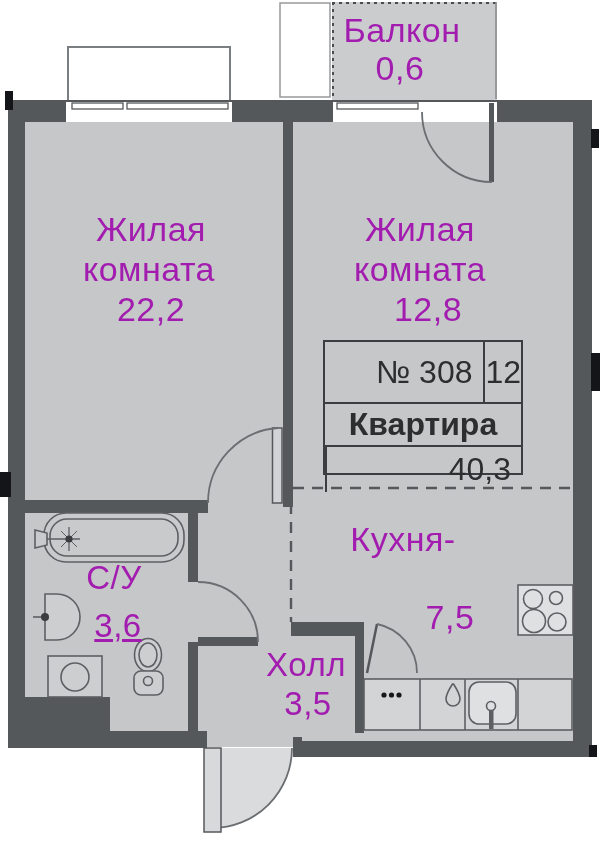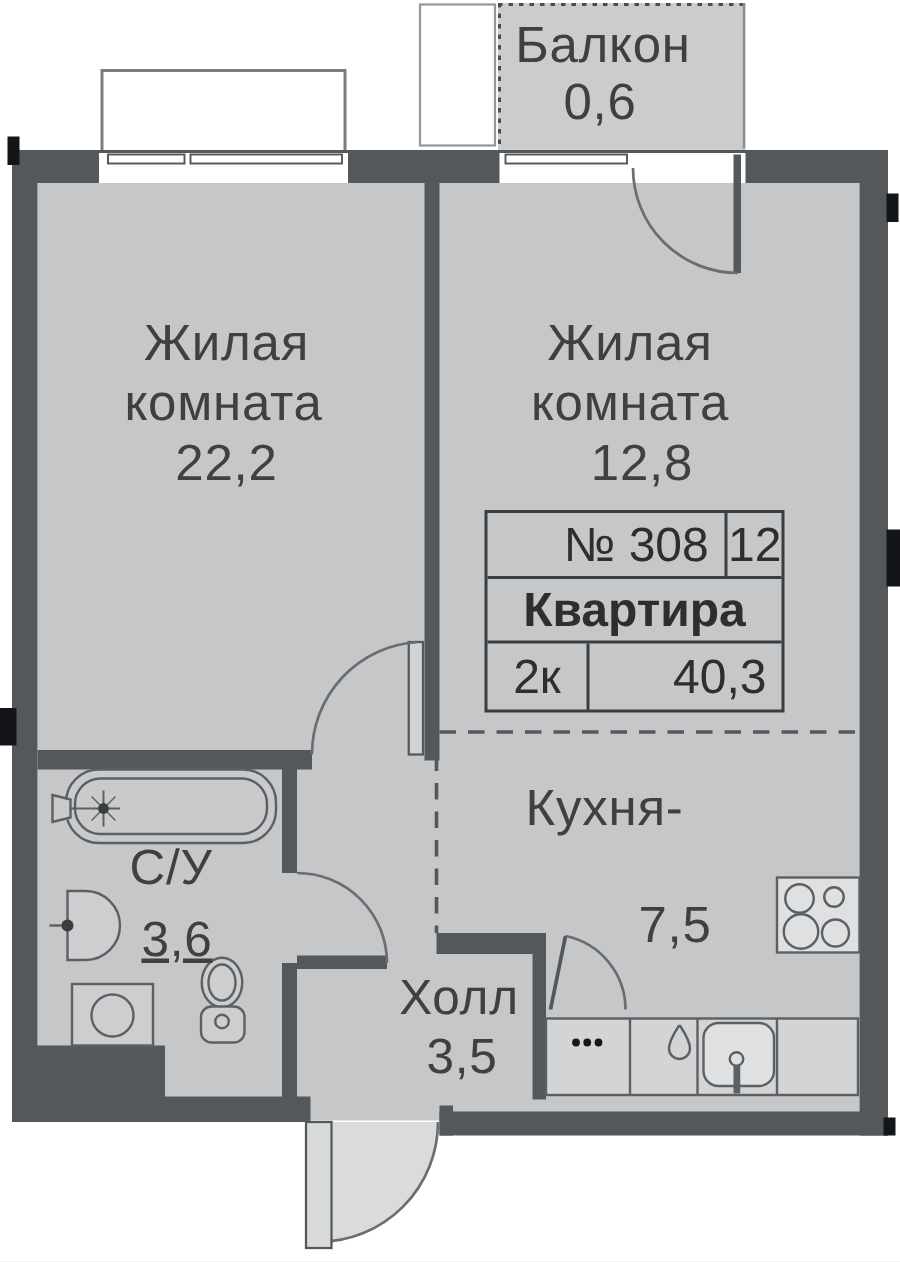--- a/index.html
+++ b/index.html
@@ -1,20 +1,20 @@
 <!DOCTYPE html>
 <html><head>
 <meta charset="utf-8">
 <style>
   html,body{margin:0;padding:0;background:#fff;}
   #stage{position:relative;width:600px;height:841px;background:#ffffff;overflow:hidden;
          font-family:"Liberation Sans", sans-serif;}
   #plan-svg{position:absolute;left:0;top:0;}
   .lbl{position:absolute;transform:translateX(-50%);white-space:nowrap;
-       font-size:34px;line-height:1;color:#404040;letter-spacing:0.5px;}
+       font-size:34px;line-height:1;color:#a21caf;letter-spacing:0.5px;}
   .lbl.small{font-size:33px;}
   
   #info-table{position:absolute;left:323px;top:340px;width:200px;height:135px;
               border:2.5px solid #3b3e41;box-sizing:border-box;color:#2c2e30;}
   .tr{display:flex;box-sizing:border-box;border-bottom:2.5px solid #3b3e41;}
   .tr:last-child{border-bottom:none;}
   .td{display:flex;align-items:center;justify-content:center;box-sizing:border-box;
       font-size:32px;}
   .b-left{border-left:2.5px solid #3b3e41;}
 </style>
@@ -167,26 +167,25 @@
   <div class="lbl" style="left:403px;top:522px;">Кухня-</div>
   <div class="lbl" style="left:450px;top:600px;">7,5</div>
 
   <div class="lbl small" style="left:114px;top:561px;">С/У</div>
   <div class="lbl small" style="left:118px;top:609px;text-decoration:underline;">3,6</div>
 
   <div class="lbl small" style="left:306px;top:648px;">Холл</div>
   <div class="lbl small" style="left:308px;top:687px;">3,5</div>
 
   <div id="info-table">
-    <div class="tr" style="height:44px;padding-left:40px;">
+    <div class="tr" style="height:62px;padding-left:40px;">
       <div class="td" style="width:132px;">№ 308</div>
       <div class="td b-left" style="flex:1;">12</div>
     </div>
     <div class="tr" style="height:43px;font-weight:bold;">
       <div class="td" style="width:100%;">Квартира</div>
     </div>
     <div class="tr" style="height:45px;">
-      <div class="td" style="width:66px;">2к</div>
       <div class="td b-left" style="flex:1;justify-content:flex-end;padding-right:10px;">40,3</div>
     </div>
   </div>
 
 </div>
 
 </body></html>

